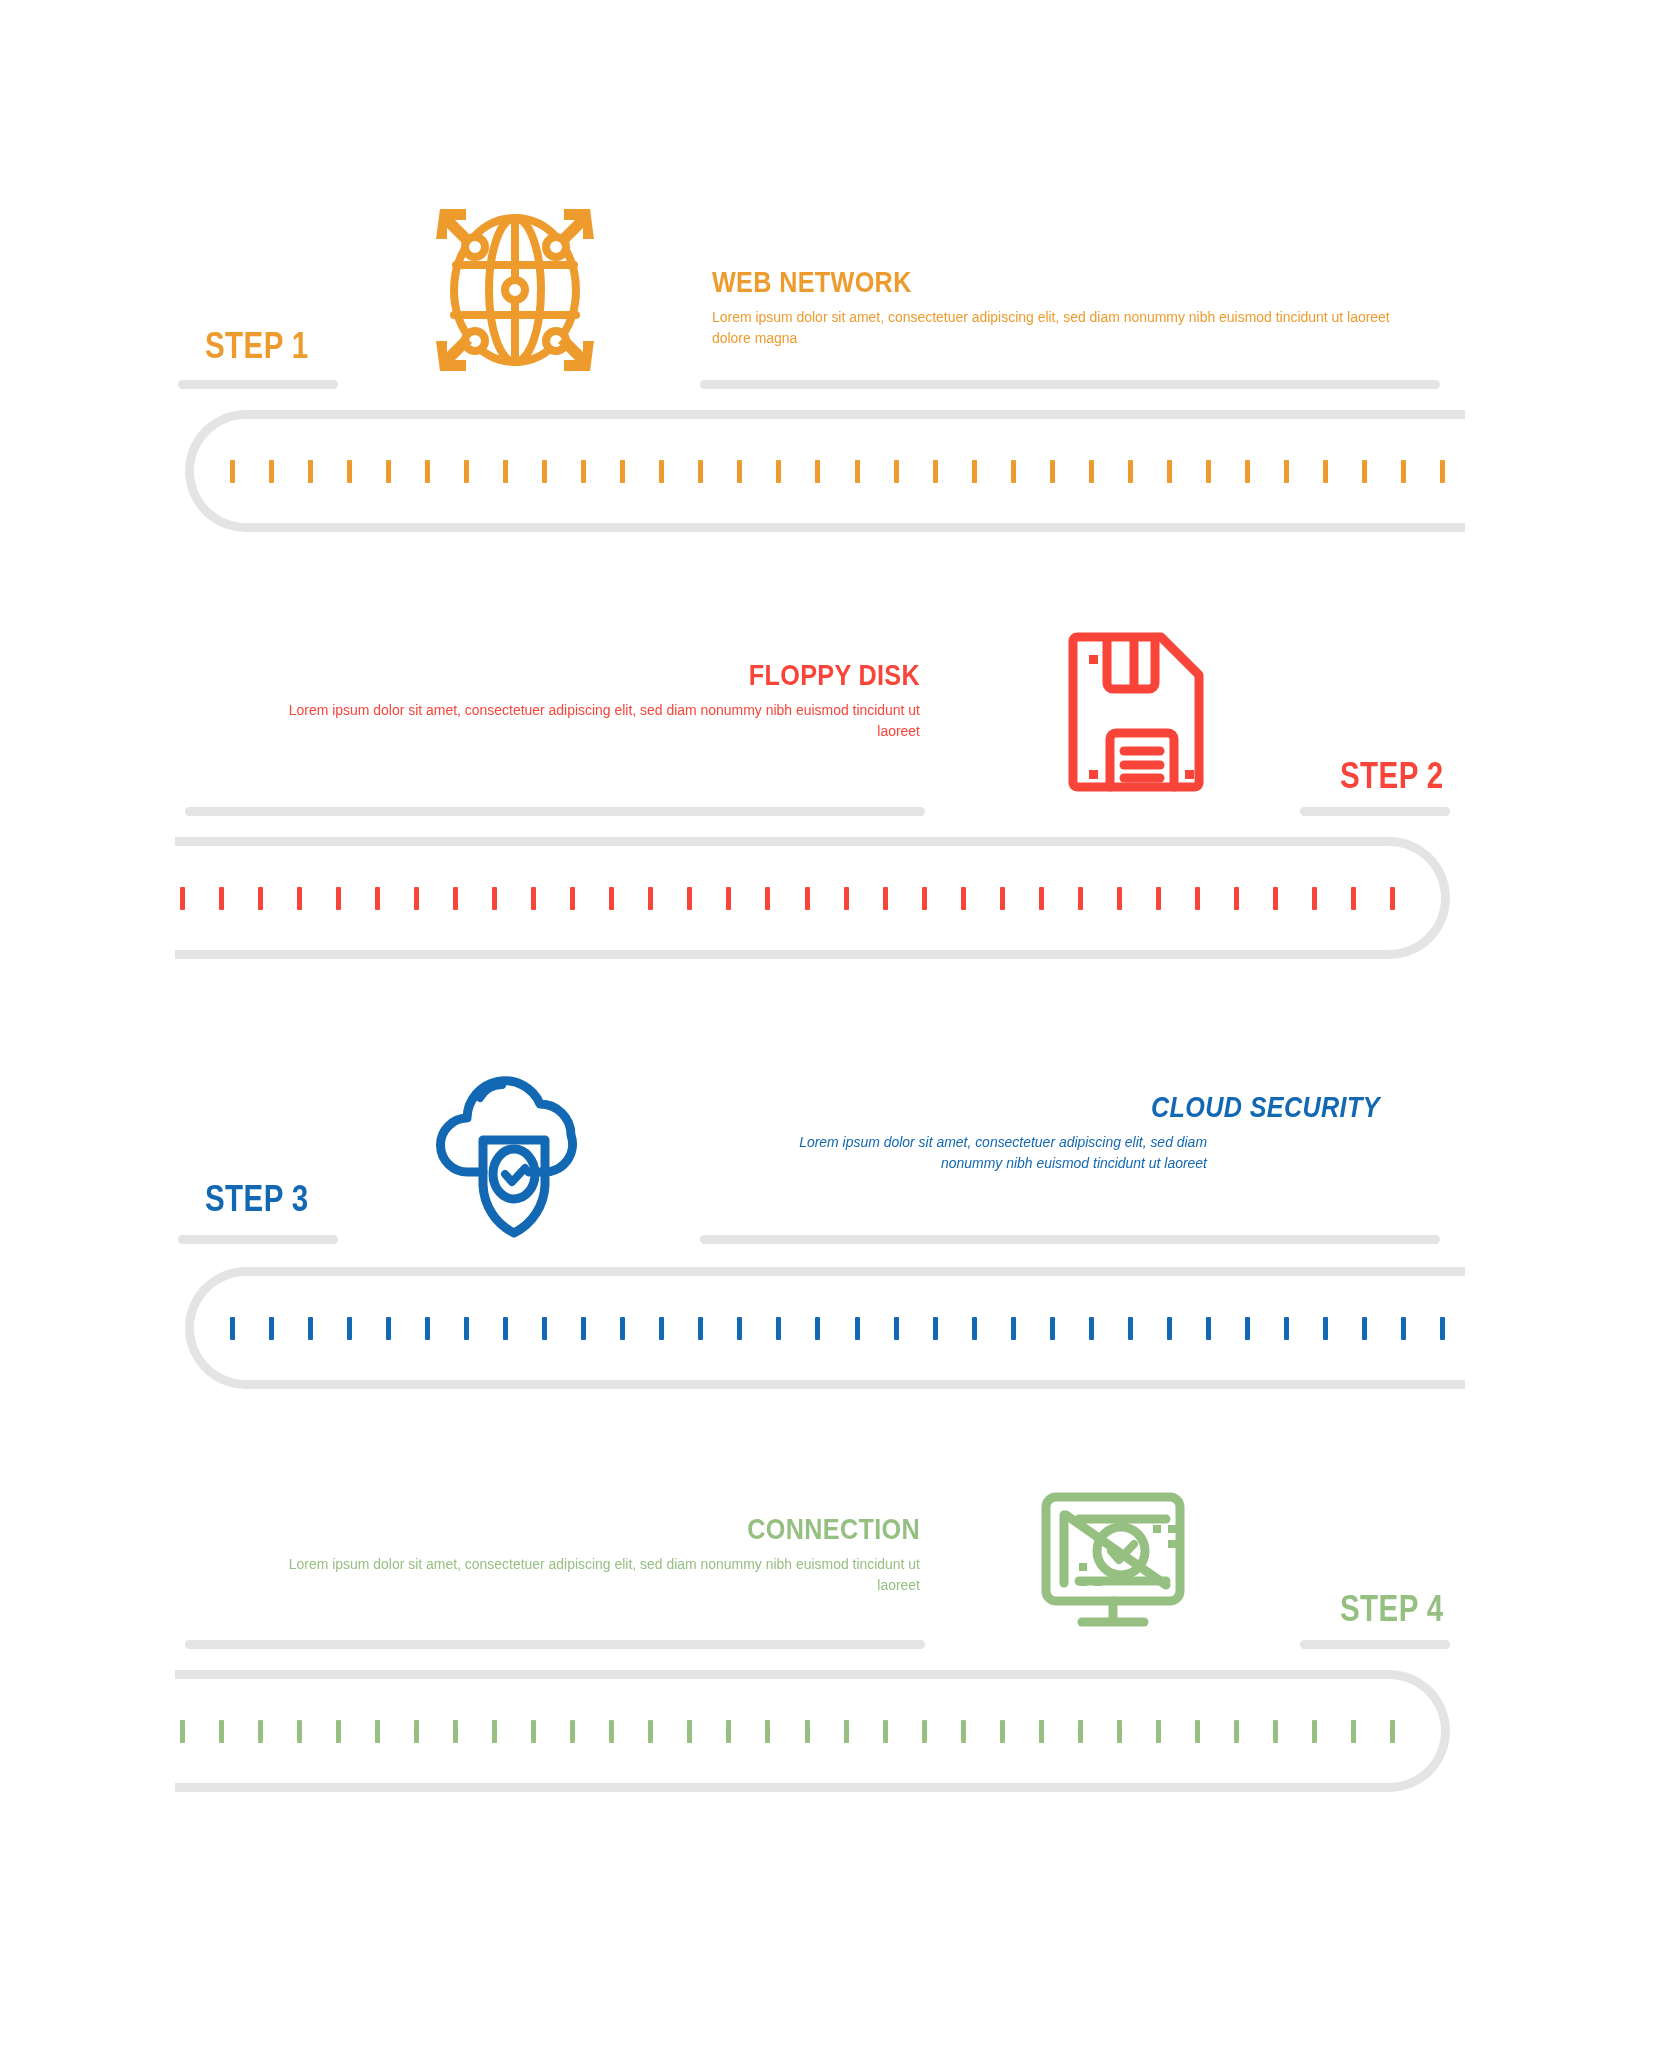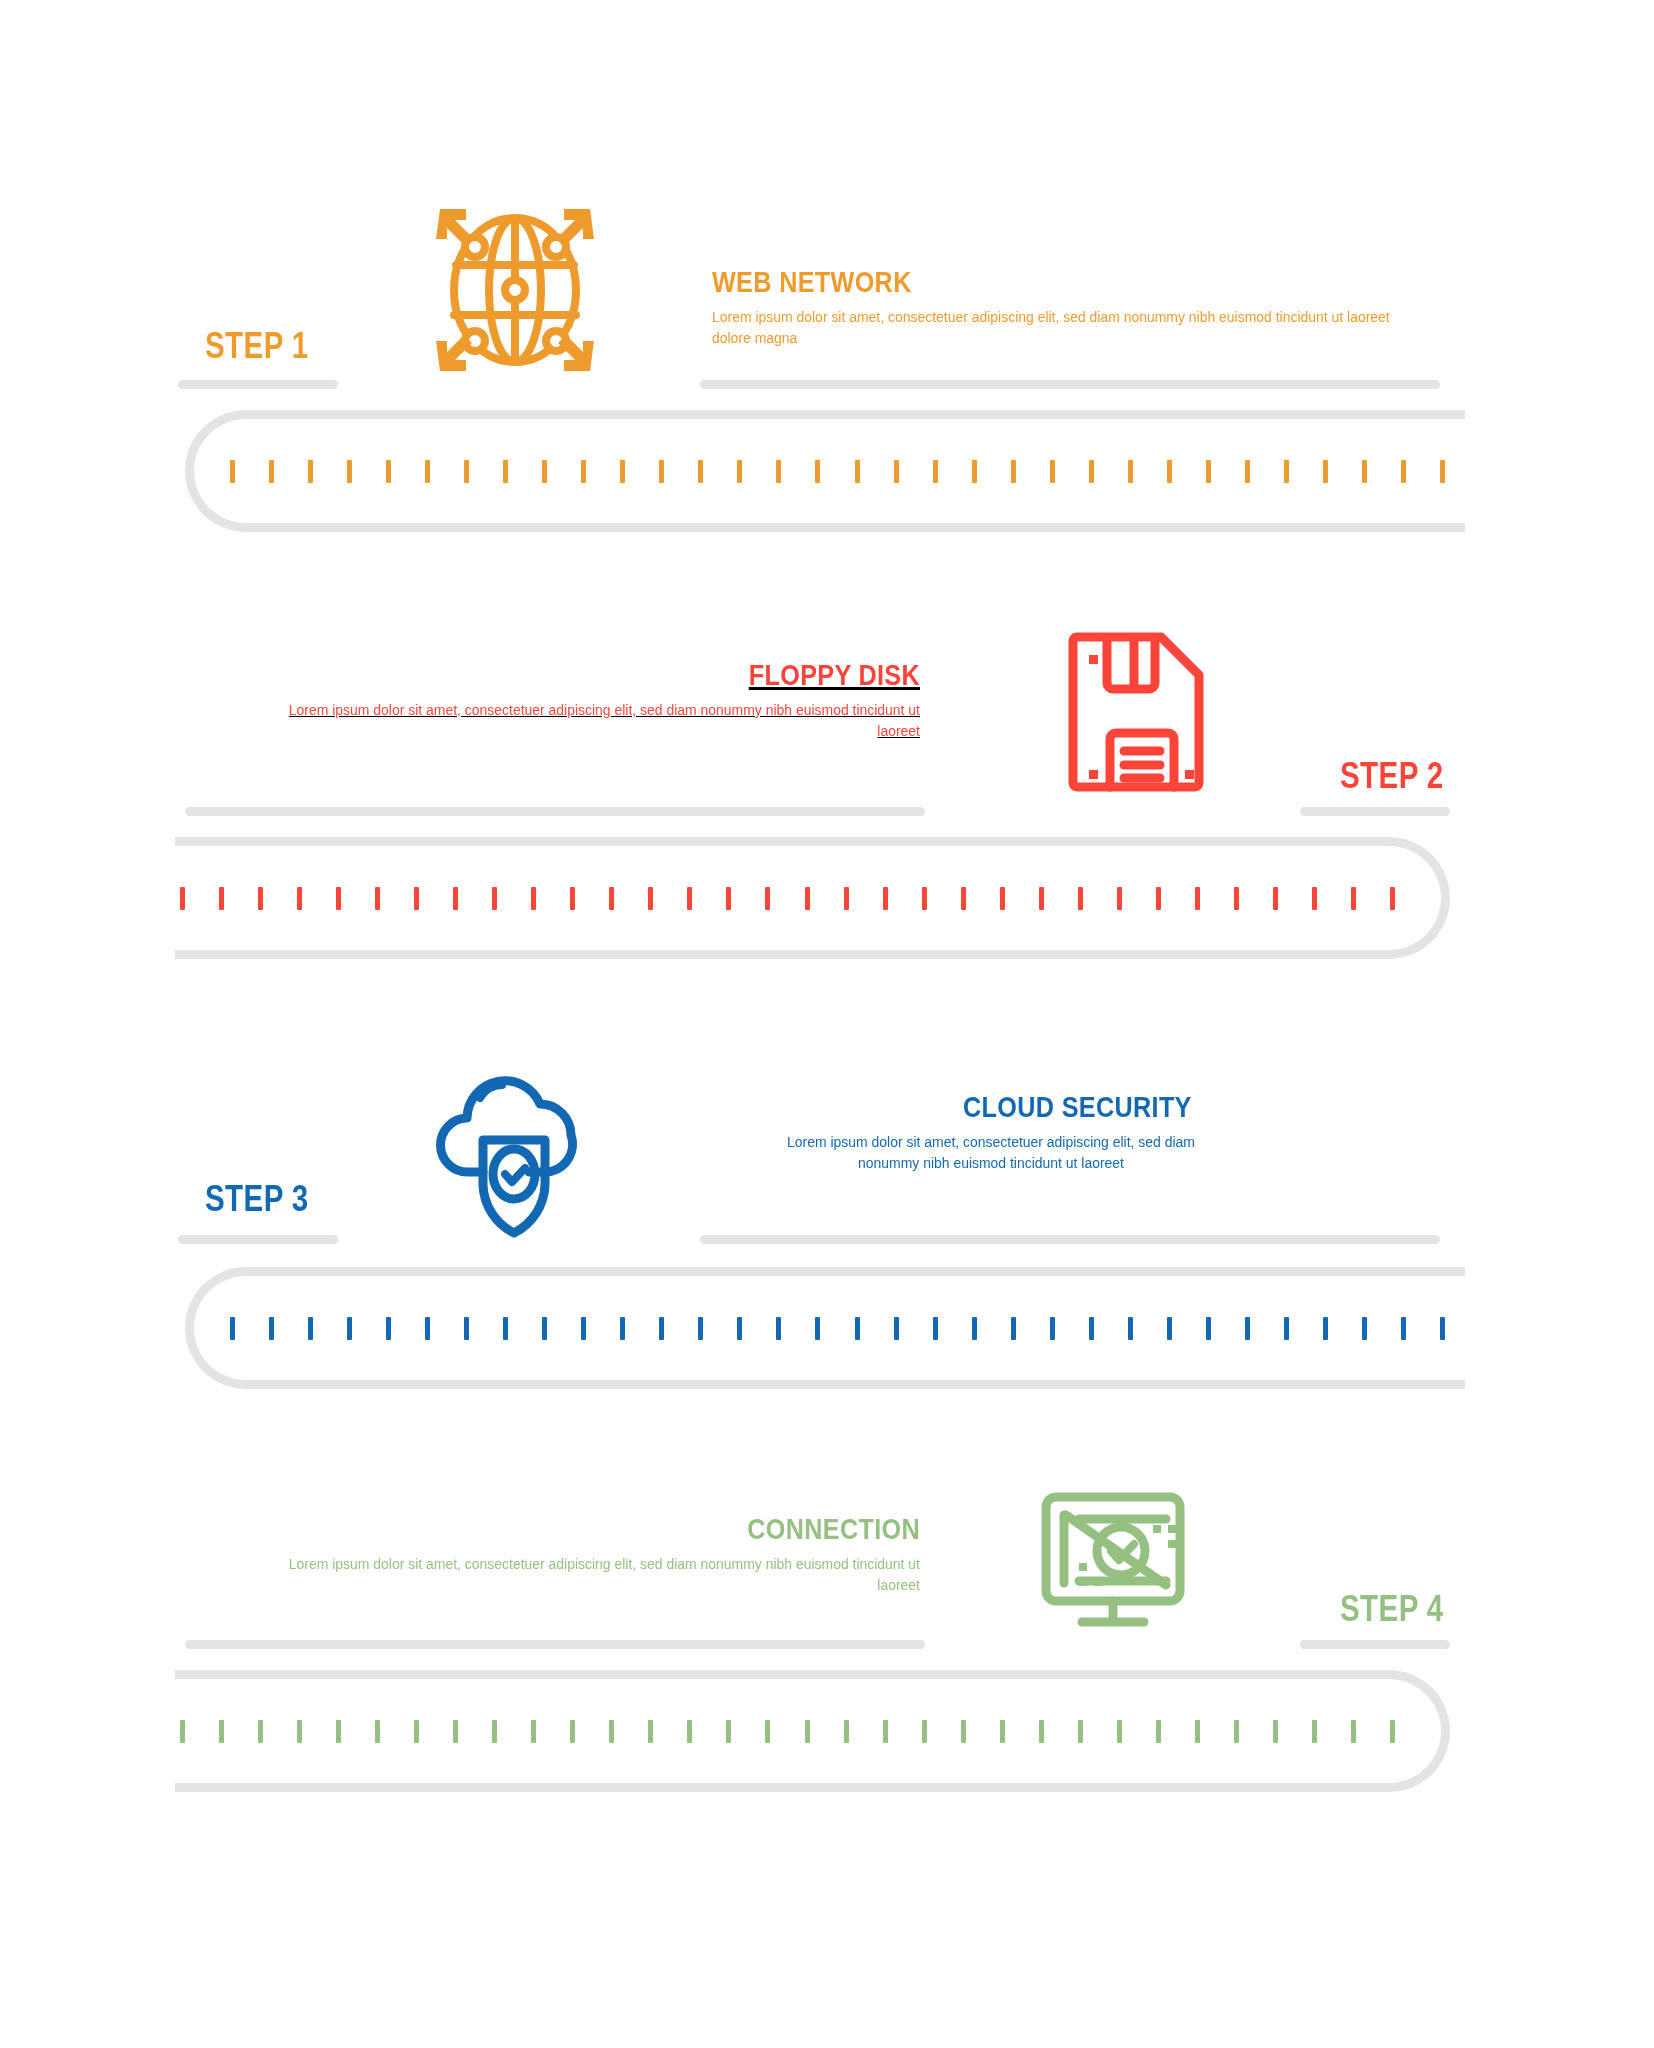--- a/index.html
+++ b/index.html
@@ -176,21 +176,21 @@
         <path d="M75 172 v-48 a6 6 0 0 1 6 -6 h52 a6 6 0 0 1 6 6 v48"></path>
         <line x1="89" y1="136" x2="125" y2="136"></line>
         <line x1="89" y1="150" x2="125" y2="150"></line>
         <line x1="89" y1="163" x2="125" y2="163"></line>
         <rect x="54" y="40" width="9" height="9" fill="#f9443a" stroke="none"></rect>
         <rect x="54" y="155" width="9" height="9" fill="#f9443a" stroke="none"></rect>
         <rect x="150" y="155" width="9" height="9" fill="#f9443a" stroke="none"></rect>
       </svg>
     </div>
 
-    <div class="textbox" style="left:180px;top:658px;width:740px;text-align:right;text-decoration:underline;">
+    <div class="textbox" style="left:180px;top:658px;width:740px;text-align:right;">
       <div class="title right" style="color:#f9443a;">FLOPPY DISK</div>
       <div class="desc right" style="color:#f9443a;">Lorem ipsum dolor sit amet, consectetuer adipiscing elit, sed diam nonummy nibh euismod tincidunt ut laoreet</div>
     </div>
 
     <div class="divider" style="left:185px;top:807px;width:740px;"></div>
     <div class="divider" style="left:1300px;top:807px;width:150px;"></div>
 
     <div class="pill capright" style="left:175px;top:837px;width:1275px;"></div>
     <div class="ticks" style="left:180px;top:837px;width:1215px;">
       <div class="tick" style="background:#f9443a"></div>
@@ -235,21 +235,21 @@
     <div class="iconbox" style="left:425px;top:1050px;">
       <svg viewBox="0 0 190 190" fill="none" stroke="#1268b3" stroke-width="9" stroke-linecap="round" stroke-linejoin="round">
         <path d="M58 122 h-15 a27 27 0 0 1 -1 -54 a38 38 0 0 1 73 -14 a31 31 0 0 1 31 31 a28 28 0 0 1 -28 37 h-14"></path>
         <path d="M55 48 a26 26 0 0 1 22 -13" stroke-width="8"></path>
         <path d="M58 90 h62 v45 a56 56 0 0 1 -31 48 a56 56 0 0 1 -31 -48 z"></path>
         <ellipse cx="89" cy="124" rx="21" ry="25"></ellipse>
         <path d="M80 124 l7 8 13 -14" stroke-width="8"></path>
       </svg>
     </div>
 
-    <div class="textbox" style="left:775px;top:1090px;text-align:center;">
+    <div class="textbox" style="left:775px;top:1090px;text-align:right;font-style:italic;">
       <div class="title left" style="color:#1268b3;">CLOUD SECURITY</div>
       <div class="desc left" style="color:#1268b3;width:480px;">Lorem ipsum dolor sit amet, consectetuer adipiscing elit, sed diam nonummy nibh euismod tincidunt ut laoreet</div>
     </div>
 
     <div class="divider" style="left:178px;top:1235px;width:160px;"></div>
     <div class="divider" style="left:700px;top:1235px;width:740px;"></div>
 
     <div class="pill capleft" style="left:185px;top:1267px;width:1280px;"></div>
     <div class="ticks" style="left:230px;top:1267px;width:1215px;">
       <div class="tick" style="background:#1268b3"></div>

